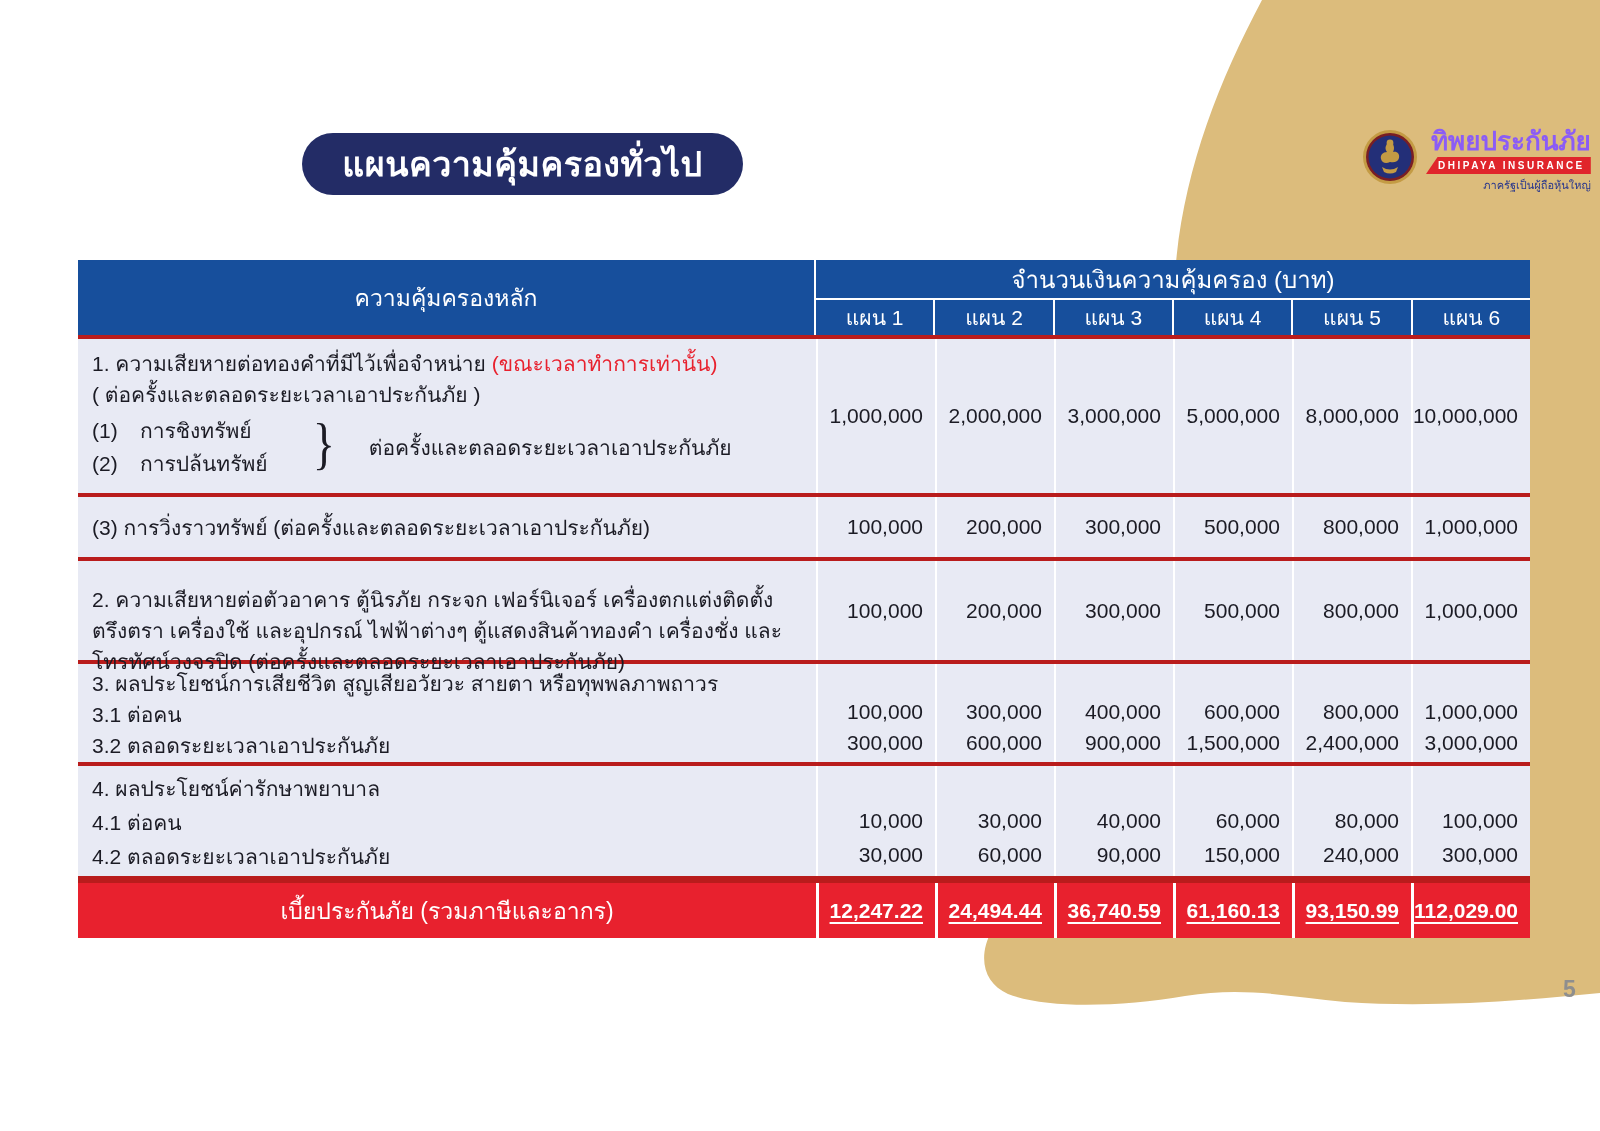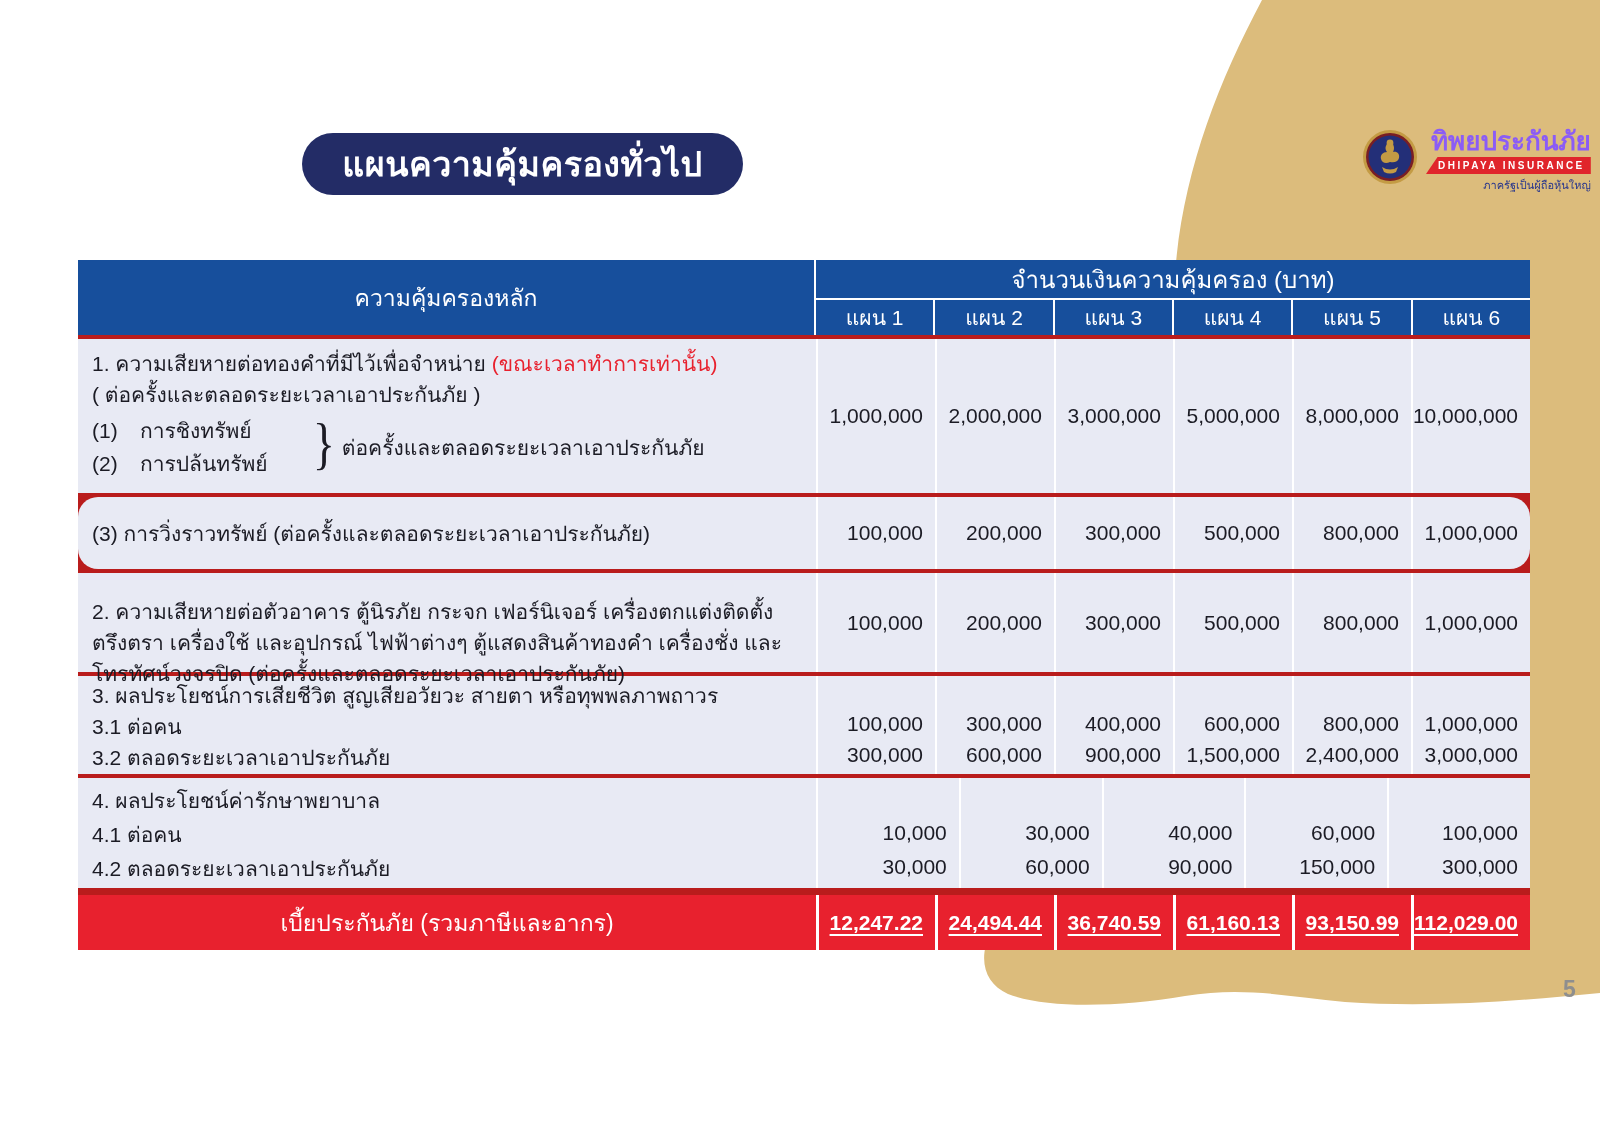--- a/index.html
+++ b/index.html
@@ -66,23 +66,23 @@
   .red-inline { color:#E8212E; }
   .r1-sub { display:flex; margin-top:4px; }
   .r1-items { width:218px; }
   .r1-items > div { line-height:33px; }
   .r1-num { display:inline-block; width:48px; }
   .r1-brace {
     font-family:"Liberation Serif","DejaVu Serif",serif;
     font-size:58px; font-weight:normal; line-height:64px; color:#1B1B24;
     transform:scaleX(0.8); margin-top:-2px;
   }
-  .r1-note { align-self:center; margin-left:4px; font-size:21px; }
-  
-  .row2 { height:72px;border-radius:20px; }
+  .r1-note { align-self:center; margin-left:31px; font-size:21px; }
+  
+  .row2 { height:60px; }
   .row2 .label-cell { display:flex; align-items:center; }
   
   .row3 { height:99px; }
   .row3 .label-cell { padding-top:23px; line-height:31px; }
   
   .row4 { height:98px; }
   .row4 .label-cell { padding-top:4px; }
   .row4 .lbl-line { line-height:31px; }
   .row4 .val-line { line-height:31px; }
   .row5 { height:110px; }
@@ -247,20 +247,24 @@
       </div>
       <div class="val-cell val-col">
         <div class="val-line">40,000</div>
         <div class="val-line">90,000</div>
       </div>
       <div class="val-cell val-col">
         <div class="val-line">60,000</div>
         <div class="val-line">150,000</div>
       </div>
       <div class="val-cell val-col">
+        <div class="val-line">80,000</div>
+        <div class="val-line">240,000</div>
+      </div>
+      <div class="val-cell val-col">
         <div class="val-line">100,000</div>
         <div class="val-line">300,000</div>
       </div>
     </div>
 
     <div class="t-row row-premium">
       <div class="label-cell">เบี้ยประกันภัย (รวมภาษีและอากร)</div>
       <div class="val-cell">
           <span class="premium-val">12,247.22</span>
         </div>

